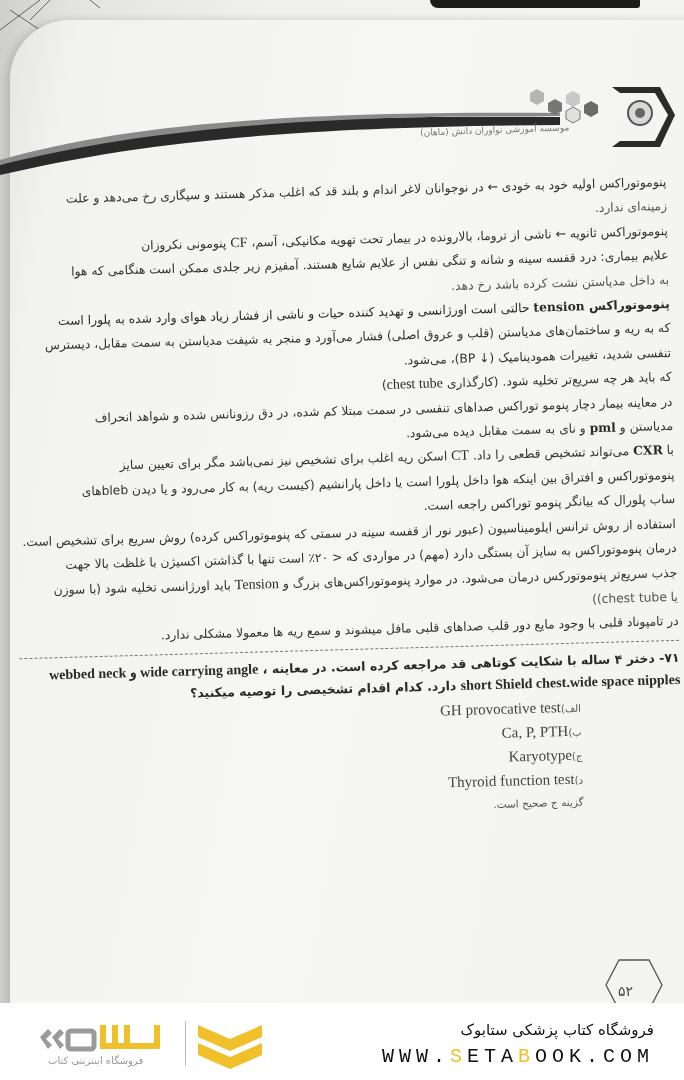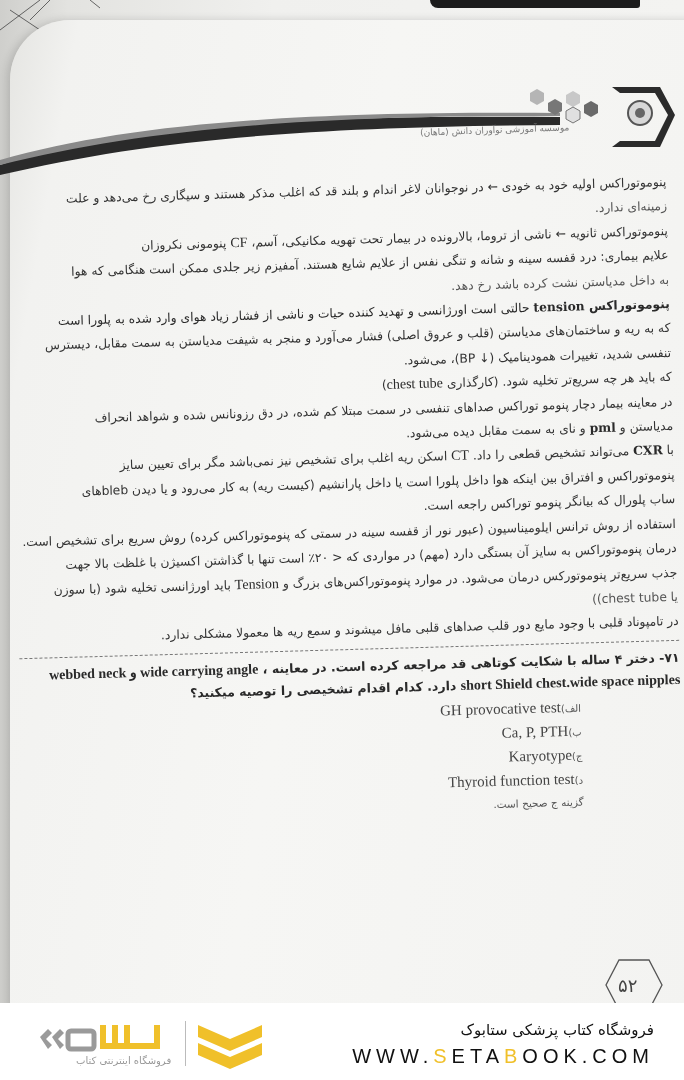--- a/index.html
+++ b/index.html
@@ -46,37 +46,37 @@
   .line.bold { font-weight:bold; color:#2a2a2a; }
   .dashed { border-top:1px dashed #777; margin:6px 0 6px 0; width:100%; }
   .question { font-weight:bold; font-size:12.5px; line-height:22px; color:#2a2a2a; }
   .question .en { font-family:"Liberation Serif", serif; font-weight:bold; font-size:14px; }
   .options { margin-right:100px; margin-top:2px; }
   .opt { font-family:"Liberation Serif", serif; font-size:15px; line-height:23px; color:#444; }
   .opt .lbl { font-family:"DejaVu Sans", sans-serif; font-size:10px; color:#555; }
   .answer { font-size:10.5px; color:#555; line-height:20px; }
   .page-num-wrap { position:absolute; right:20px; top:955px; width:60px; height:60px; }
   .page-num {
-    position:absolute; left:14px; top:20px; font-size:18px; color:#444; direction:rtl;text-align:center;
+    position:absolute; left:14px; top:28px; font-size:14px; color:#444; direction:rtl;text-align:center;
   }
   .footer {
     position:absolute; left:0; top:1003px; width:684px; height:77px; background:#ffffff;
   }
   .footer-title {
     position:absolute; right:30px; top:18px; direction:rtl;
     font-size:15px; color:#111;
   }
   .footer-url {
     position:absolute; right:30px; top:42px;
-    font-family:Liberation Sans, sans-serif; font-size:20px; letter-spacing:5px; color:#111;text-align:right;
+    font-family:Liberation Mono, monospace; font-size:20px; letter-spacing:5px; color:#111;text-align:right;
   }
   .footer-url .hl { color:#f0c02a; }
   .brand-logo { position:absolute; left:30px; top:12px; width:240px; height:60px; }
   .brand-sub {
-    position:absolute; left:48px; top:52px; font-size:10px; color:#999; direction:rtl;margin-left:28px;
+    position:absolute; left:48px; top:52px; font-size:10px; color:#999; direction:rtl;
   }
   .brand-divider { position:absolute; left:185px; top:18px; width:1px; height:45px; background:#bbb; }
 </style>
 </head>
 <body>
 
 <div class="photo">
   <div class="bg-under"></div>
   <svg class="grid-lines" viewBox="0 0 120 60">
     <line x1="0" y1="30" x2="40" y2="0" stroke="#444" stroke-width="0.8"></line>

